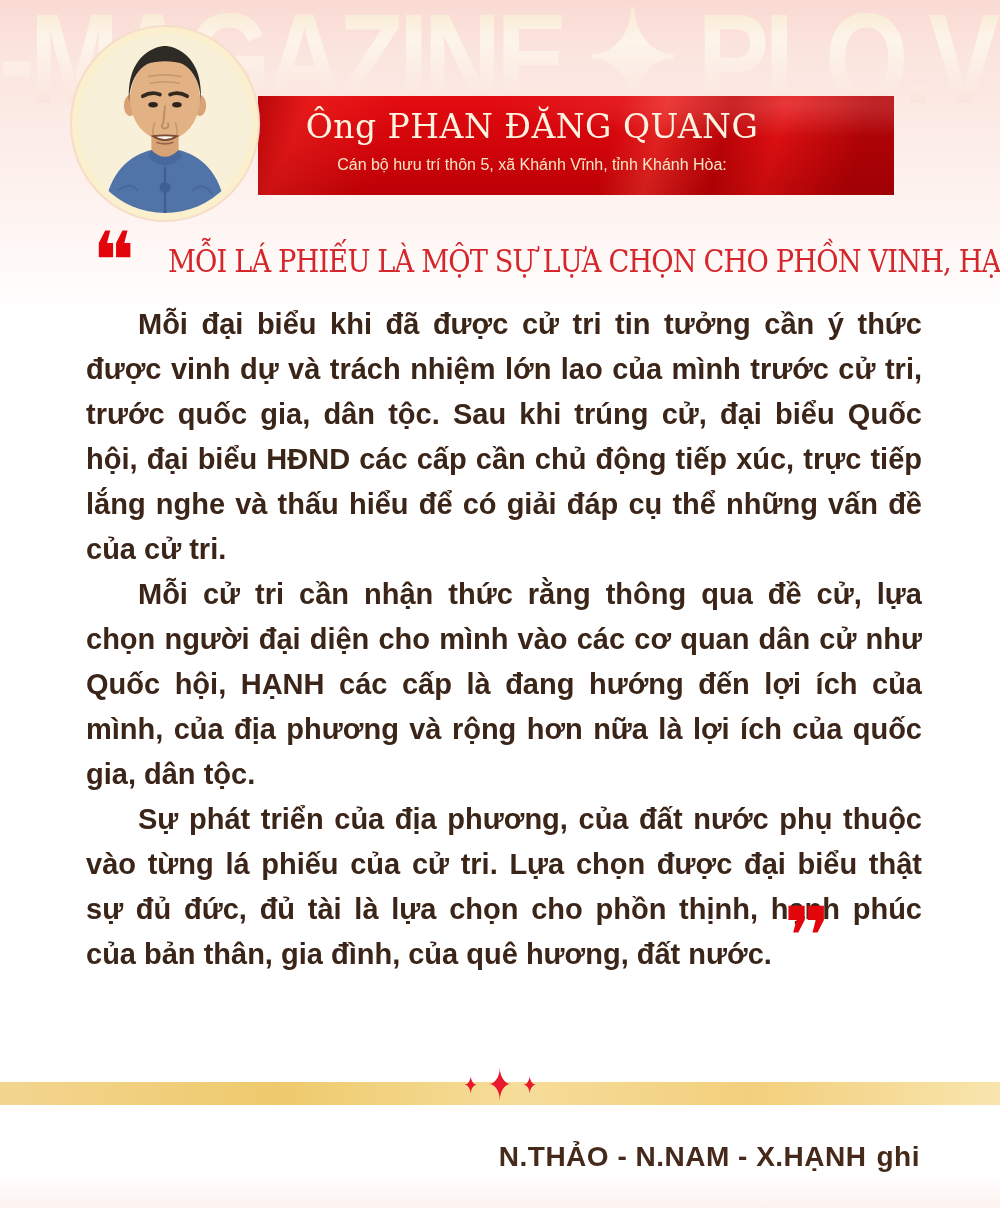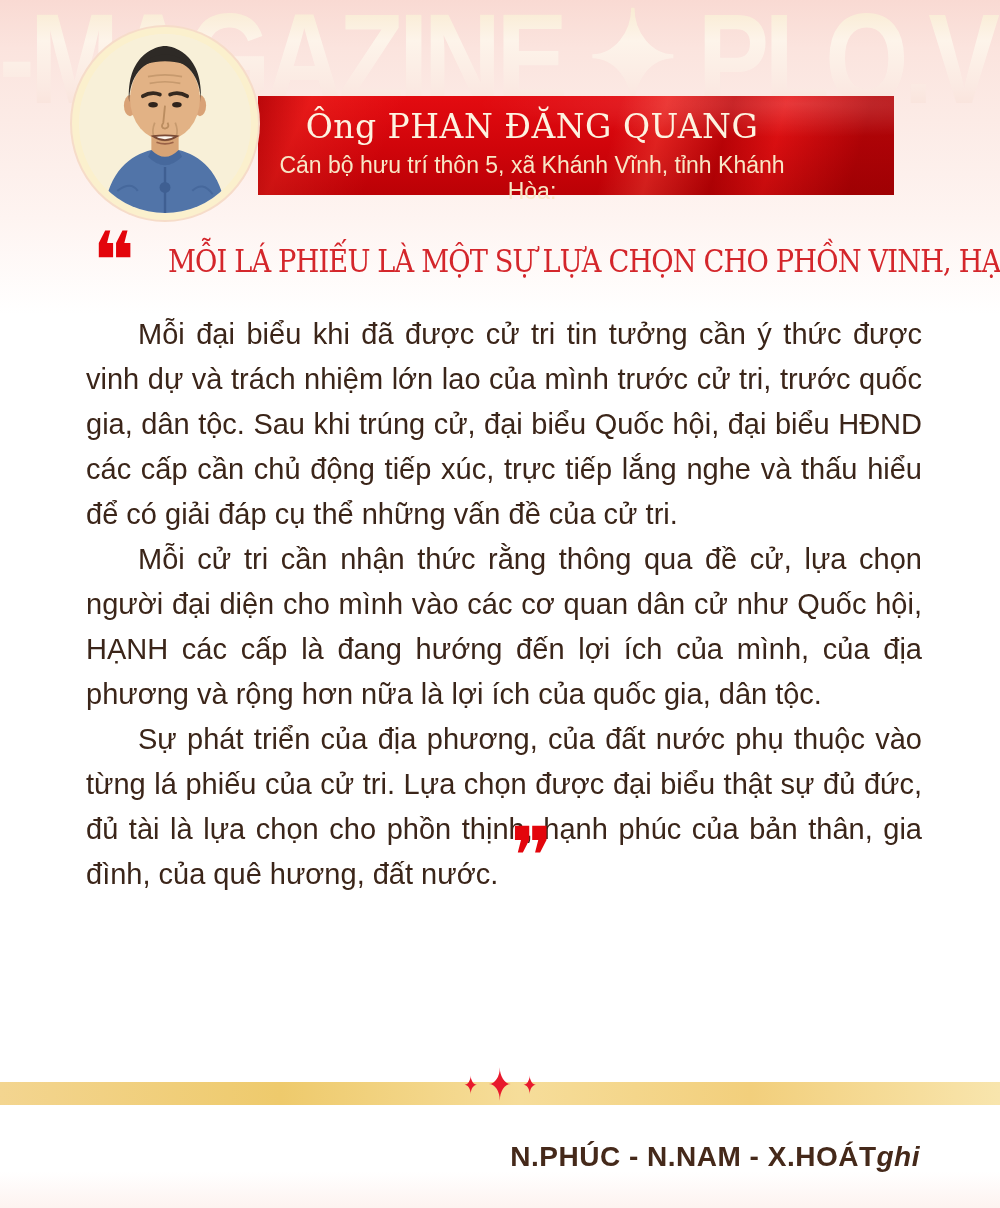--- a/index.html
+++ b/index.html
@@ -24,21 +24,21 @@
       radial-gradient(ellipse 120% 80% at 85% 8%, rgba(255,255,255,.16), rgba(255,255,255,0) 42%),
       linear-gradient(105deg, rgba(255,90,70,0) 55%, rgba(255,100,80,.30) 62%, rgba(140,0,0,.38) 72%, rgba(255,70,50,.15) 80%, rgba(120,0,0,.42) 93%),
       linear-gradient(115deg, rgba(110,0,0,.35) 0%, rgba(255,80,60,.22) 8%, rgba(190,0,5,0) 22%),
       linear-gradient(180deg,#e30b10 0%,#cf040a 55%,#bb0106 100%);
   }
   .ribbon-name{
     font-family:"DejaVu Serif",serif;font-size:33px;line-height:36px;
     color:#fdf3e0;letter-spacing:.5px;
   }
   .ribbon-subtitle{
-    margin-top:7px;font-size:23px;line-height:26px;color:#f8e7c6;
+    margin-top:7px;font-size:16px;line-height:26px;color:#f8e7c6;
   }
   
   .avatar{
     position:absolute;left:72px;top:27px;width:172px;height:179px;
     border:7px solid #fbf0cd;border-radius:50%;overflow:hidden;background:#f8f0d8;
     box-shadow:0 0 0 2px #f6dcc9;
   }
   .avatar svg{display:block;width:100%;height:100%;}
   
   .open-quote{
@@ -50,22 +50,22 @@
     color:#e3050c;margin-left:12px;vertical-align:baseline;
   }
   
   .headline{
     position:absolute;left:168px;top:243px;margin:0;white-space:nowrap;
     font-family:"DejaVu Serif",serif;font-weight:400;font-size:31px;
     letter-spacing:-1px;color:#d4262b;transform:scaleX(.88);transform-origin:left top;
   }
   
   .body-text{
-    position:absolute;left:86px;top:312px;width:836px;
-    font-size:29px;line-height:45px;color:#3b2519;text-align:justify;
+    position:absolute;left:86px;top:302px;width:836px;
+    font-size:29px;line-height:45px;color:#3b2519;text-align:justify;font-weight:bold;
   }
   .body-text p{margin:0;}
   .body-text p.indent{text-indent:52px;}
   
   .gold-band{
     position:absolute;left:0;top:1082px;width:1000px;height:23px;z-index:1;
     background:linear-gradient(90deg,#f3d590 0%,#eeca6c 28%,#f6dd9a 52%,#f2cf7c 75%,#f8e5ad 100%);
   }
   .star-divider{
     position:absolute;left:0;top:1060px;width:1000px;height:50px;z-index:2;
@@ -73,21 +73,21 @@
     color:#e8192c;font-family:"DejaVu Sans",sans-serif;
   }
   .star{display:inline-block;transform:scale(.72,1.1);line-height:1;}
   .star.s-small{font-size:23px;}
   .star.s-large{font-size:40px;}
   
   .byline{
     position:absolute;left:0;right:80px;top:1141px;text-align:right;
     font-size:28px;font-weight:bold;color:#45291a;letter-spacing:.5px;
   }
-  .byline .ghi{font-style:italic;}
+  .byline .ghi{margin-left:10px;}
 </style>
 </head>
 <body>
 
 <div class="page">
 
   <div class="watermark">E-MAGAZINE ✦ PLO.VN</div>
 
   <div class="ribbon">
     <div class="ribbon-name">Ông PHAN ĐĂNG QUANG</div>
@@ -145,16 +145,16 @@
 
   <div class="star-divider">
     <span class="star s-small">✦</span>
     <span class="star s-large">✦</span>
     <span class="star s-small">✦</span>
   </div>
 
   <div class="gold-band"></div>
 
   <div class="byline">
-    <span>N.PHÚC - N.NAM - X.HOÁT</span><span class="ghi">ghi</span>
+    <span>N.THẢO - N.NAM - X.HẠNH</span><span class="ghi">ghi</span>
   </div>
 
 </div>
 
 </body></html>

